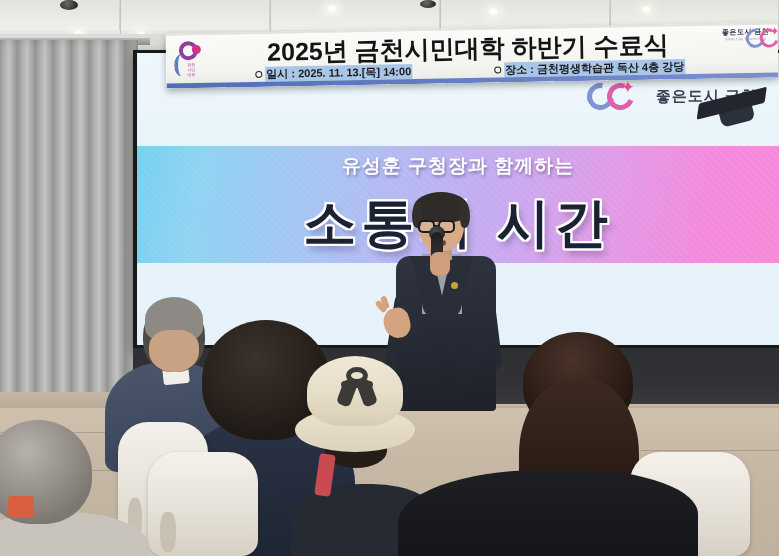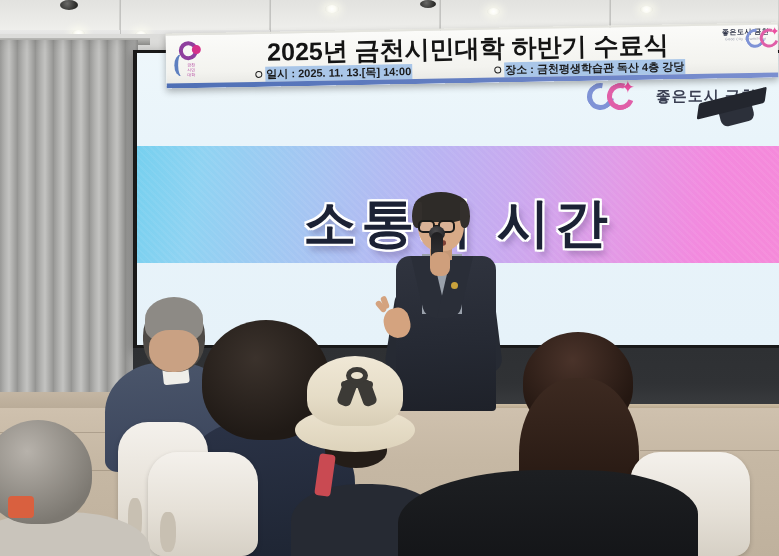--- a/index.html
+++ b/index.html
@@ -409,20 +409,21 @@
     <div class="screen-gc">
       <span class="gc-mark">
         <span class="gc-g"></span>
         <span class="gc-c"></span>
         <span class="gc-star">✦</span>
       </span>
       <span class="gc-text">좋은도시 금천</span>
     </div>
 
     <div class="band"></div>
+    <div class="screen-sub">유성훈 구청장과 함께하는</div>
     <div class="screen-title">소통의  시간</div>
   </div>
 
   <div class="cap">
     <span class="cap-base"></span>
     <span class="cap-board"></span>
   </div>
 
   <div class="banner">
     <div class="banner-emblem">

